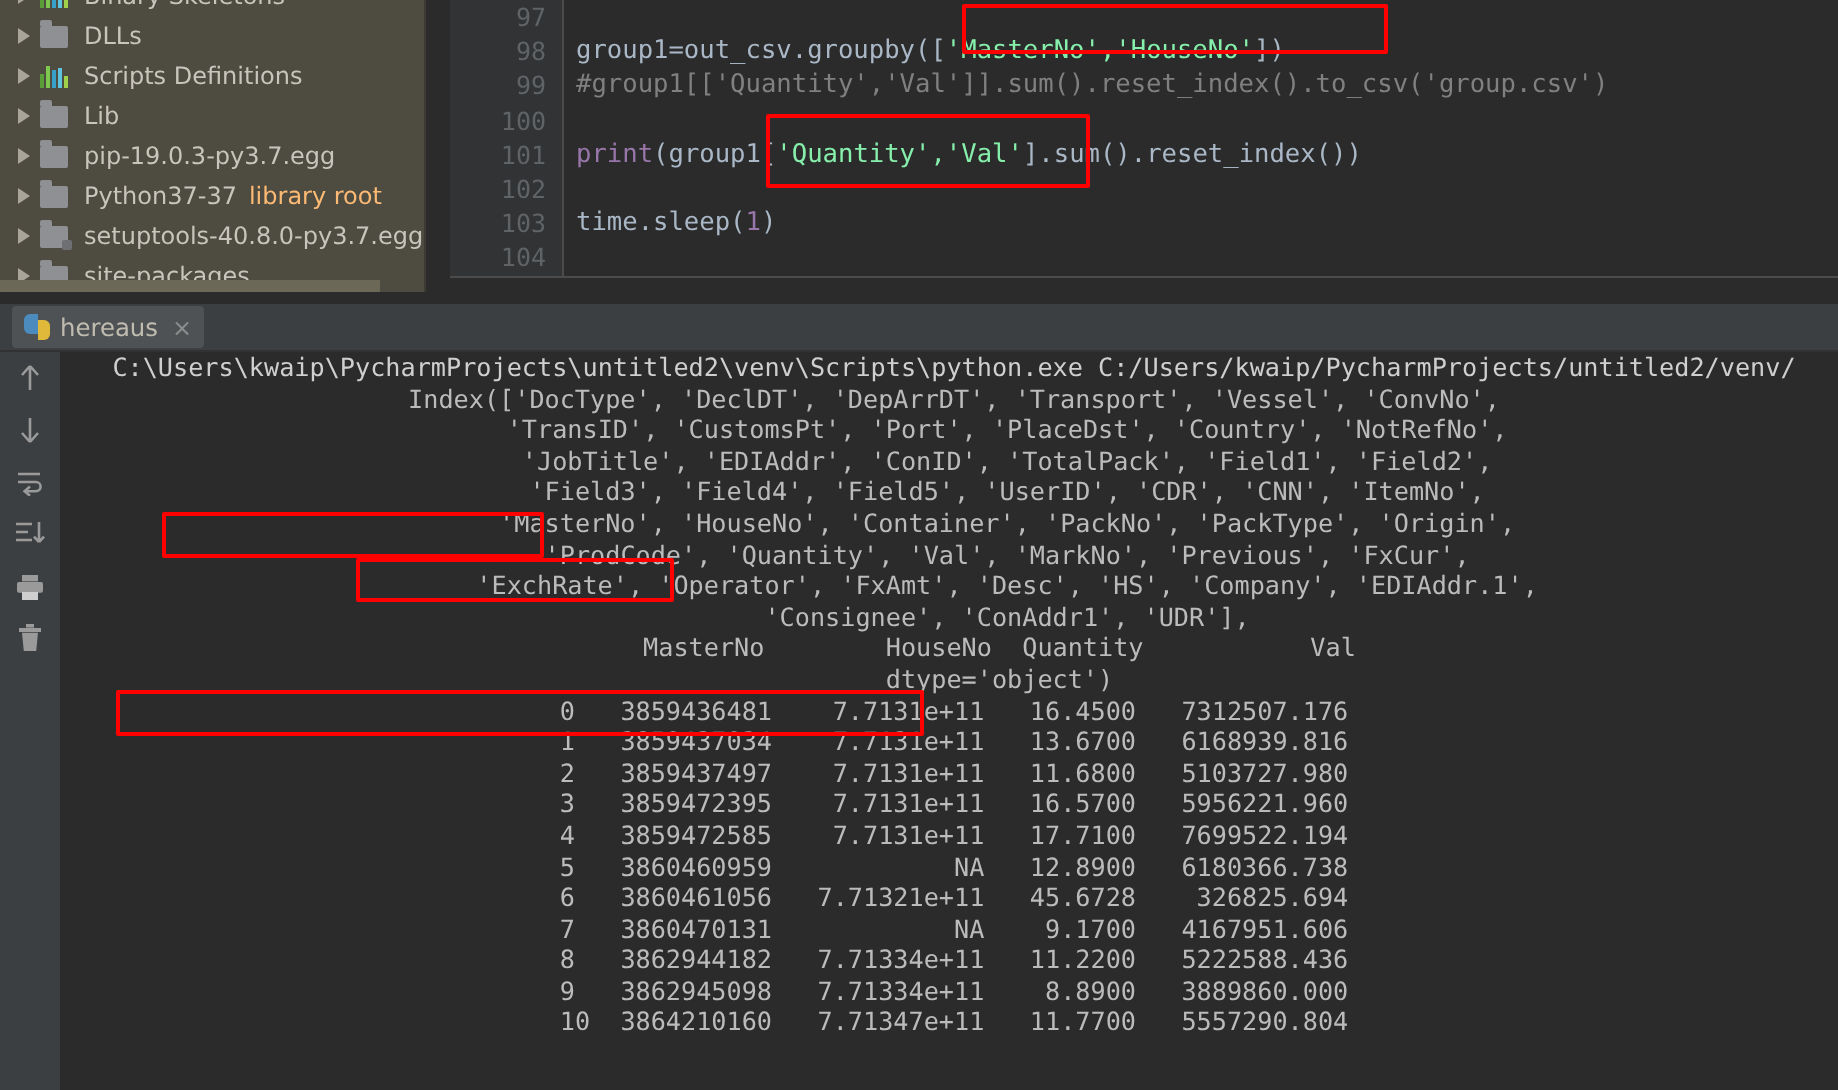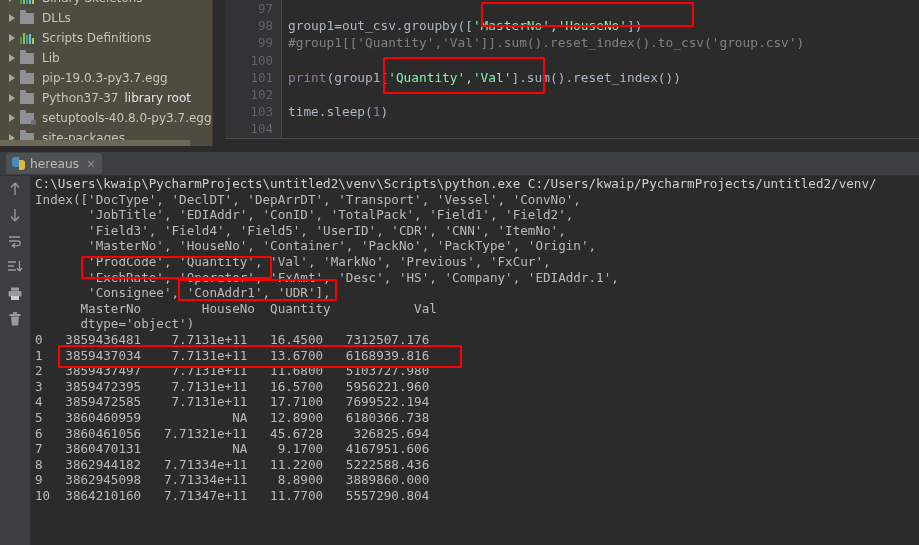--- a/index.html
+++ b/index.html
@@ -54,21 +54,21 @@
   }
   .folder:before{
     content:"";position:absolute;left:0;top:-2.5px;width:6px;height:3px;background:#8f9094;border-radius:1px 1px 0 0;
   }
   .folder.jar:after{
     content:"";position:absolute;right:-2px;bottom:-1px;width:5px;height:5px;background:#6e6f73;border-radius:1px;
   }
   .barchart{display:flex;align-items:flex-end;gap:1px;height:11px;}
   .barchart i{display:block;width:2px;}
   .tlabel{margin-left:2px;}
-  .tsub{margin-left:6px;color:#e5e5e5;}
+  .tsub{margin-left:6px;color:#fdba74;}
   .sb-hscroll{position:absolute;left:0;bottom:0;width:190px;height:6px;background:#6b6858;}
   .sidebar-edge{position:absolute;left:212px;top:0;width:1px;height:146px;background:#3c3a33;}
 
   
   .console-panel{position:absolute;left:0;top:152px;width:919px;height:393px;background:#3c3f41;}
 
   .tabstrip{position:absolute;left:0;top:0;width:919px;height:23px;background:#3c3f41;}
   .tab{
     position:absolute;left:6px;top:1px;height:21px;display:flex;align-items:center;
     padding:0 6px 0 6px;background:#4e5254;border-radius:2px;
@@ -83,21 +83,21 @@
   .tab-underline{position:absolute;left:0;top:23px;width:919px;height:1px;background:#323232;}
 
   .ctoolbar{position:absolute;left:0;top:24px;width:30px;height:369px;background:#3c3f41;}
   .tbtn{width:30px;height:26px;display:flex;align-items:center;justify-content:center;}
 
   .out{
     position:absolute;left:30px;top:24px;width:889px;height:369px;background:#2b2b2b;overflow:hidden;
   }
   .oline{
     font-family:"DejaVu Sans Mono",monospace;font-size:12.6px;line-height:15.6px;height:15.6px;
-    color:#bbbbbb;white-space:pre;padding-left:5px;
+    color:#bbbbbb;white-space:pre;padding-left:5px;text-align:center;
   }
   .oline.first{color:#cfcfcf;}
 
   
   .redbox{position:absolute;border:2.5px solid #ff0000;border-radius:1px;pointer-events:none;}
 </style>
 </head>
 <body>
 
 <div id="app">
@@ -268,20 +268,21 @@
             <rect x="5" y="1" width="4" height="1.8" fill="#9a9a9a"></rect>
             <rect x="1.5" y="3" width="11" height="2" fill="#9a9a9a"></rect>
             <path d="M3 5.4 L3.9 14.5 H10.1 L11 5.4 Z" fill="#9a9a9a"></path>
           </svg>
       </div>
     </div>
 
     <div class="out" id="out">
         <div class="oline first">C:\Users\kwaip\PycharmProjects\untitled2\venv\Scripts\python.exe C:/Users/kwaip/PycharmProjects/untitled2/venv/</div>
         <div class="oline">Index(['DocType', 'DeclDT', 'DepArrDT', 'Transport', 'Vessel', 'ConvNo',</div>
+        <div class="oline">       'TransID', 'CustomsPt', 'Port', 'PlaceDst', 'Country', 'NotRefNo',</div>
         <div class="oline">       'JobTitle', 'EDIAddr', 'ConID', 'TotalPack', 'Field1', 'Field2',</div>
         <div class="oline">       'Field3', 'Field4', 'Field5', 'UserID', 'CDR', 'CNN', 'ItemNo',</div>
         <div class="oline">       'MasterNo', 'HouseNo', 'Container', 'PackNo', 'PackType', 'Origin',</div>
         <div class="oline">       'ProdCode', 'Quantity', 'Val', 'MarkNo', 'Previous', 'FxCur',</div>
         <div class="oline">       'ExchRate', 'Operator', 'FxAmt', 'Desc', 'HS', 'Company', 'EDIAddr.1',</div>
         <div class="oline">       'Consignee', 'ConAddr1', 'UDR'],</div>
         <div class="oline">      MasterNo        HouseNo  Quantity           Val</div>
         <div class="oline">      dtype='object')</div>
         <div class="oline">0   3859436481    7.7131e+11   16.4500   7312507.176</div>
         <div class="oline">1   3859437034    7.7131e+11   13.6700   6168939.816</div>

